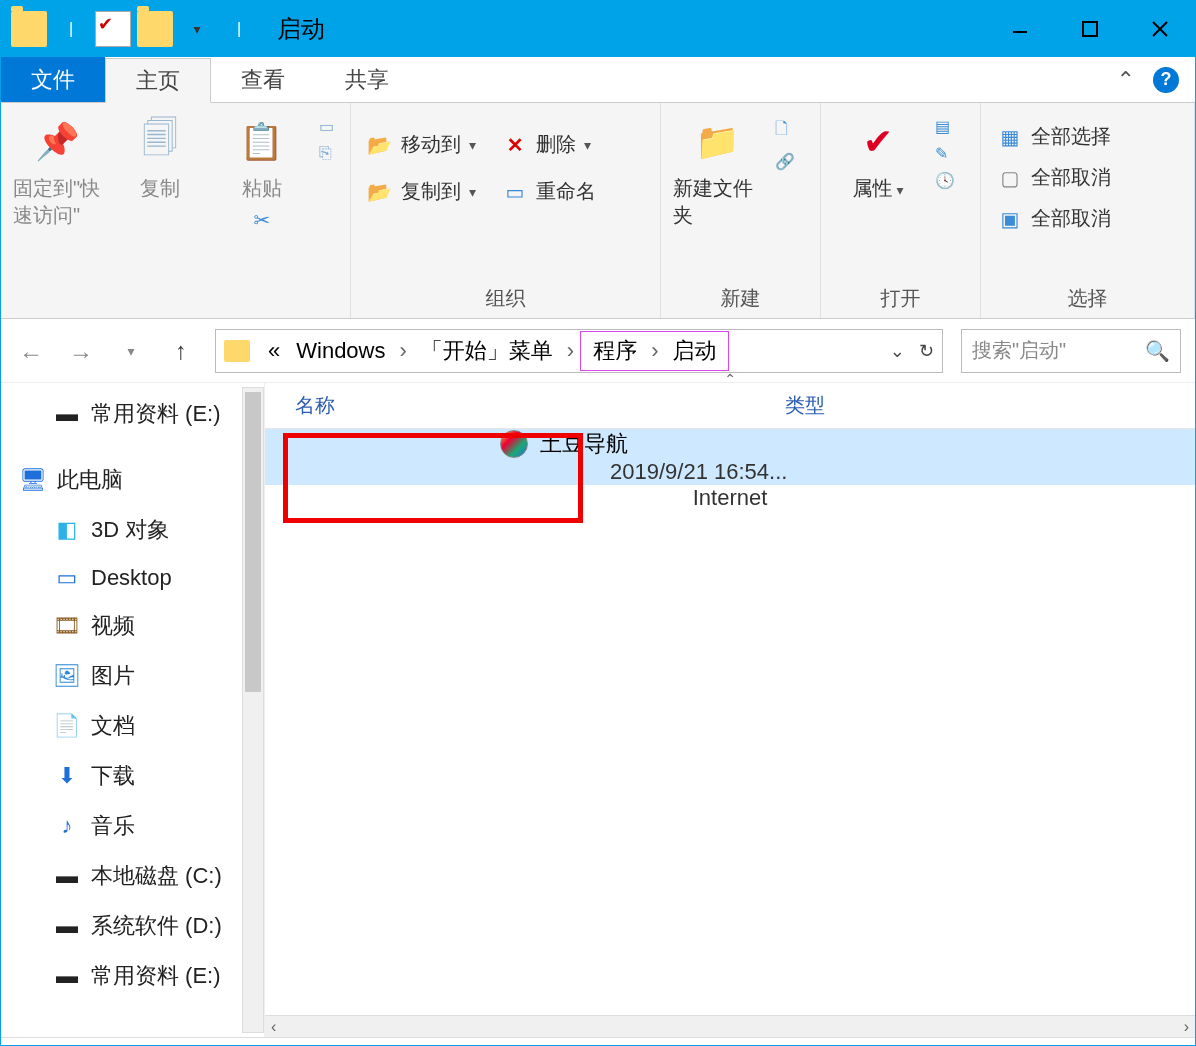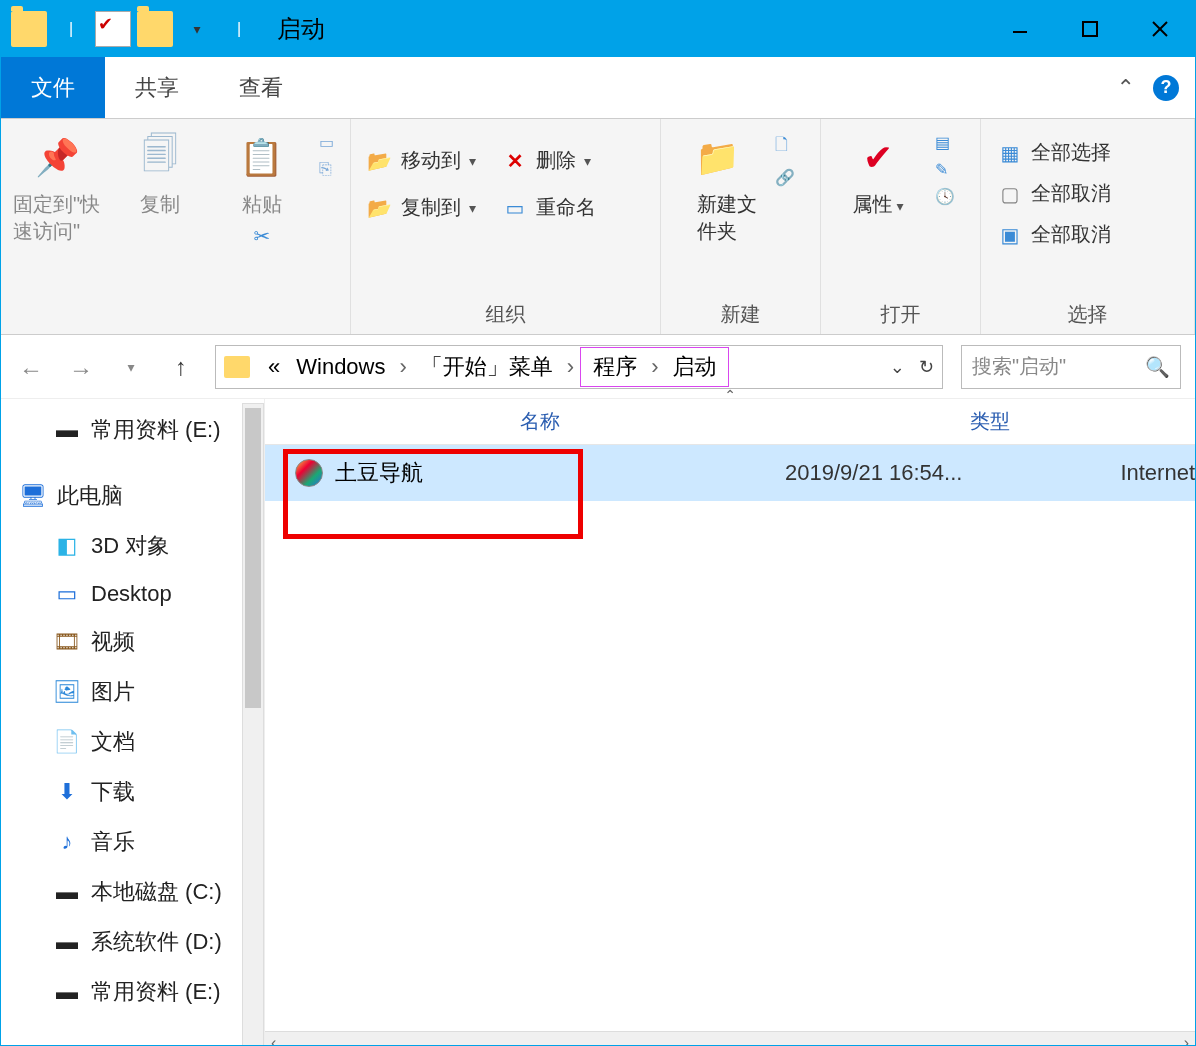--- a/index.html
+++ b/index.html
@@ -12,21 +12,21 @@
 .folder-mini { width:28px; height:22px; background:#ffd86b; border-radius:2px; position:relative; }
 .folder-mini:before { content:""; position:absolute; top:-5px; left:0; width:12px; height:5px; background:#ffd86b; border-radius:2px 2px 0 0;}
 .qat-prop { width:22px; height:28px; background:#fff; border:1px solid #aaa; position:relative;}
 .qat-prop:after{content:"✔"; position:absolute; color:#c00; font-size:18px; top:1px; left:2px;}
 .titlebar .title { margin-left: 20px; font-size: 24px; color:#000; }
 .titlebar .winbtns { margin-left: auto; display: flex; }
 .titlebar .winbtns div { width: 70px; height: 56px; display:flex; align-items:center; justify-content:center; font-size:20px; }
 .titlebar .winbtns div svg { stroke:#000; }
 
 
-.ribbontabs { height: 62px; display:flex; align-items:stretch; border-bottom:1px solid #ccc; background:#fff; position:relative;}
+.ribbontabs { height: 46px; display:flex; align-items:stretch; border-bottom:1px solid #ccc; background:#fff; position:relative;}
 .ribbontabs .tab { padding: 12px 30px; font-size:22px; color:#444; display:flex; align-items:center;}
 .ribbontabs .tab.file { background:#0078d7; color:#fff; }
 .ribbontabs .tab.active { background:#f5f5f5; border:1px solid #ccc; border-bottom:1px solid #f5f5f5; position:relative; top:1px;}
 .ribbontabs .right { margin-left:auto; display:flex; align-items:center; padding-right:16px; gap:18px;}
 .ribbontabs .right .chev { font-size:22px; color:#555;}
 .helpbtn { width:26px; height:26px; border-radius:50%; background:#0078d7; color:#fff; display:flex; align-items:center; justify-content:center; font-size:18px; font-weight:bold;}
 
 
 .ribbon { background:#f5f5f5; border-bottom:1px solid #ccc; display:flex; height:216px; }
 .ribbon .group { border-right:1px solid #e0e0e0; padding:8px 12px 4px; display:flex; flex-direction:column;}
@@ -55,26 +55,26 @@
 
 .body { display:flex; height:654px; }
 .navpane { width:264px; border-right:1px solid #eee; overflow:hidden; position:relative; padding:6px 0;}
 .navpane .item { display:flex; align-items:center; gap:10px; padding:10px 10px 10px 18px; font-size:22px; color:#222;}
 .navpane .item.sub { padding-left:52px; }
 .navpane .item .ic { width:28px; height:24px; display:inline-flex; align-items:center; justify-content:center; font-size:22px;}
 .navscroll { position:absolute; right:0; top:4px; bottom:4px; width:22px; background:#f0f0f0; border:1px solid #ddd;}
 .navscroll .thumb { position:absolute; left:2px; right:2px; top:4px; height:300px; background:#c8c8c8;}
 
 .content { flex:1; position:relative; }
-.colhdr { display:flex; border-bottom:1px solid #e6e6e6; height:46px; align-items:center; font-size:20px; color:#2a5db0;text-align:center;}
+.colhdr { display:flex; border-bottom:1px solid #e6e6e6; height:46px; align-items:center; font-size:20px; color:#2a5db0;}
 .colhdr .c1 { width:520px; padding-left:30px;}
 .colhdr .c2 { width:240px;}
 .colhdr .c3 { flex:1;font-family:Liberation Serif, serif;}
 .filerow { display:flex; align-items:center; height:56px; font-size:22px;}
-.filerow.sel { background:#cde8ff; }
+.filerow.sel { background:#cde8ff;flex-direction:column; }
 .filerow .c1 { width:520px; padding-left:30px; display:flex; align-items:center; gap:12px;}
 .filerow .c1 .fic { width:28px; height:28px; border-radius:50%; background:linear-gradient(135deg,#f7c948,#e03,#19a974,#2d6cdf); border:1px solid #888;}
 .filerow .c2 { width:240px; color:#333;}
 .filerow .c3 { flex:1; color:#333;text-align:right;}
 .redover { position:absolute; border:5px solid #e00; pointer-events:none;}
 .hsb { position:absolute; bottom:0; left:0; right:0; height:22px; background:#f0f0f0; border-top:1px solid #ddd; display:flex; justify-content:space-between; align-items:center; padding:0 6px; color:#666;}
 .marker { position:absolute; top:-12px; left:50%; transform:translateX(-50%); color:#666; font-size:14px;}
 
 .status { height:46px; border-top:1px solid #ddd; display:flex; align-items:center; padding:0 14px; font-size:22px; color:#0066cc;}
 </style>
@@ -112,22 +112,23 @@
         <svg width="18" height="18">
           <line x1="2" y1="2" x2="16" y2="16" stroke-width="2"></line>
           <line x1="16" y1="2" x2="2" y2="16" stroke-width="2"></line>
         </svg>
       </div>
   </div>
 </div>
 
 <div class="ribbontabs">
   <div class="tab file">文件</div>
+  <div class="tab active">主页</div>
+  <div class="tab">查看</div>
   <div class="tab">共享</div>
-  <div class="tab">查看</div>
   <div class="right">
     <span class="chev">⌃</span>
     <span class="helpbtn">?</span>
   </div>
 </div>
 
 <div class="ribbon">
   <div class="group" style="width:350px;">
     <div class="grow">
       <div class="bigbtn disabled">
@@ -173,21 +174,21 @@
           </div>
       </div>
     </div>
     <div class="label">组织</div>
   </div>
 
   <div class="group" style="width:160px;">
     <div class="grow">
       <div class="bigbtn">
         <span class="ico" style="color:#f5c551;">📁</span>
-        <span style="white-space:pre-line;margin-left:24px;">新建文件夹</span>
+        <span style="white-space:pre-line;">新建文件夹</span>
       </div>
       <div class="row-mini">
         <span class="mi" style="color:#3b8bd6;">🗋</span>
         <span class="mi" style="color:#3b8bd6;">🔗</span>
       </div>
     </div>
     <div class="label">新建</div>
   </div>
 
   <div class="group" style="width:160px;">

